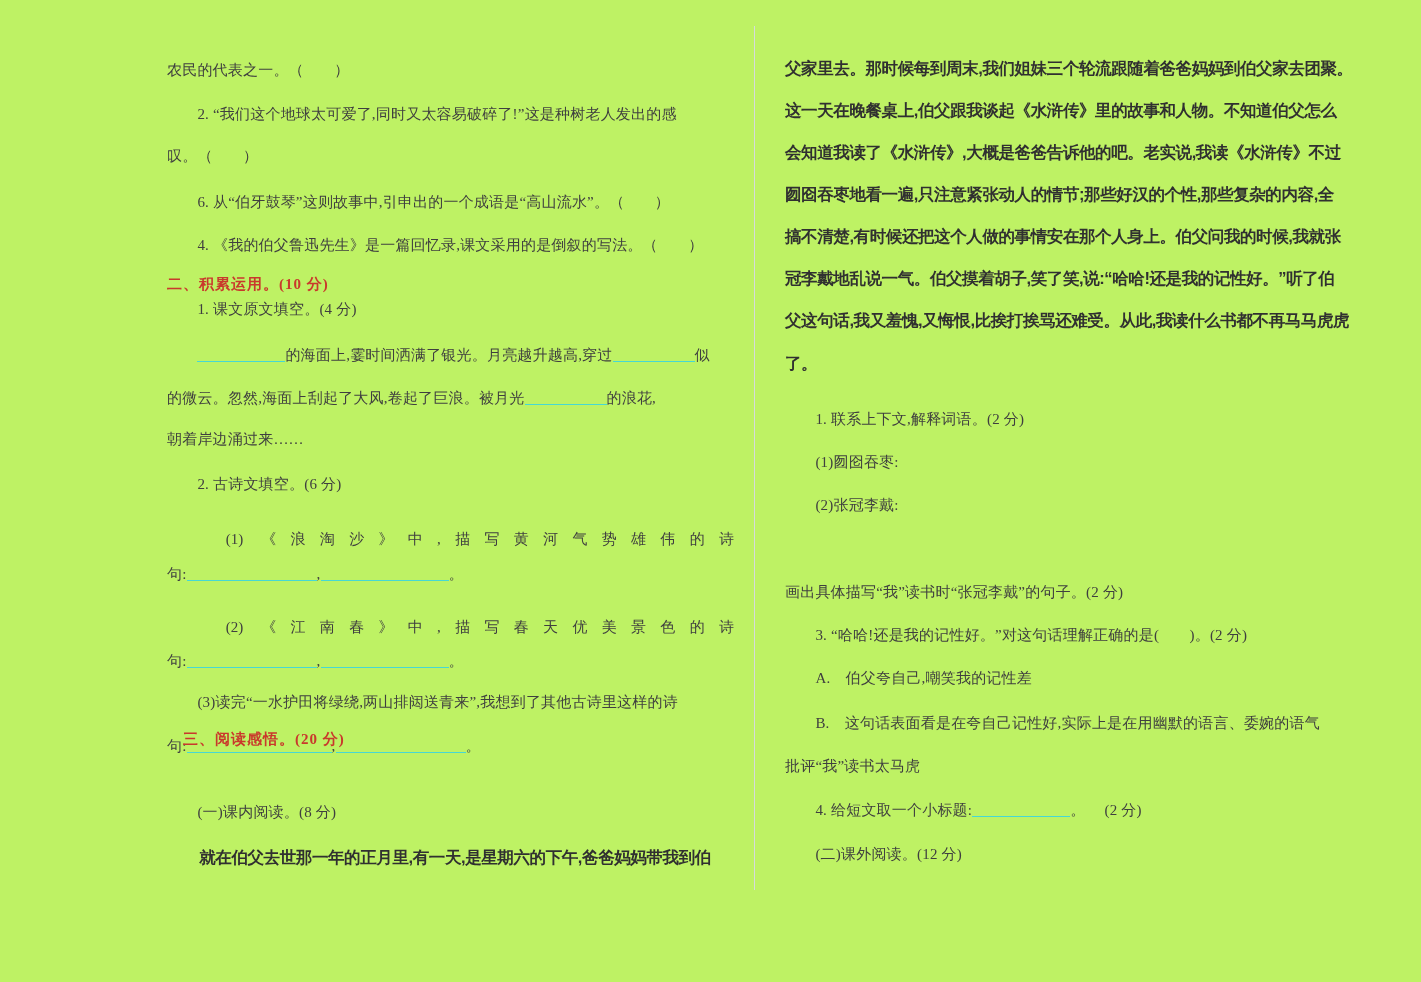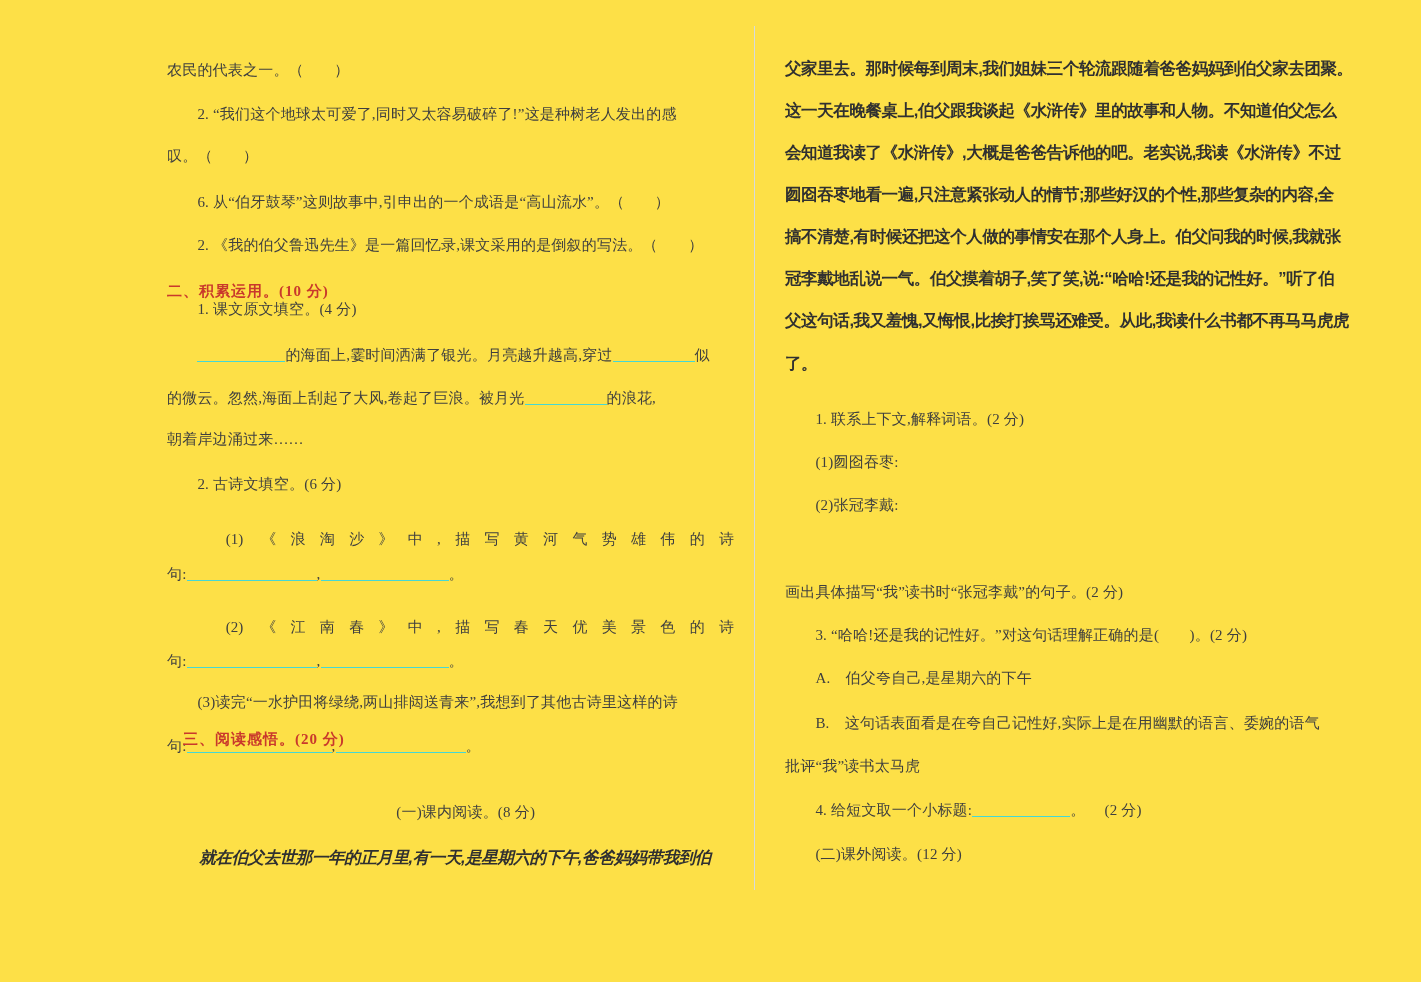--- a/index.html
+++ b/index.html
@@ -1,20 +1,20 @@
 <!DOCTYPE html>
 <html><head>
 <meta charset="utf-8">
 <style>
   html, body { margin: 0; padding: 0; background: #ffffff; }
   #page {
     position: relative;
     width: 1421px;
     height: 982px;
-    background: #fde047;
+    background: #bef264;
     overflow: hidden;
     font-family: "Liberation Serif", serif;
     color: #3f3f3f;
   }
   .divider {
     position: absolute;
     left: 754px;
     top: 26px;
     width: 1px;
     height: 864px;
@@ -69,50 +69,50 @@
 </head>
 <body>
 
 <div id="page">
   <div class="divider"></div>
   <div id="left-col" class="col">
       <div class="line" style="top: 55px;">农民的代表之一。（　　）</div>
       <div class="line" style="top: 99px;">　　2. “我们这个地球太可爱了,同时又太容易破碎了!”这是种树老人发出的感</div>
       <div class="line" style="top: 141px;">叹。（　　）</div>
       <div class="line" style="top: 187px;">　　6. 从“伯牙鼓琴”这则故事中,引申出的一个成语是“高山流水”。（　　）</div>
-      <div class="line" style="top: 230px;">　　2. 《我的伯父鲁迅先生》是一篇回忆录,课文采用的是倒叙的写法。（　　）</div>
-      <div class="line red" style="top: 276px;">二、积累运用。(10 分)</div>
+      <div class="line" style="top: 230px;">　　4. 《我的伯父鲁迅先生》是一篇回忆录,课文采用的是倒叙的写法。（　　）</div>
+      <div class="line red" style="top: 269px;">二、积累运用。(10 分)</div>
       <div class="line" style="top: 294px;">　　1. 课文原文填空。(4 分)</div>
       <div class="line" style="top: 340px;">　　<span class="blank" style="width: 88px;"></span>的海面上,霎时间洒满了银光。月亮越升越高,穿过<span class="blank" style="width: 82px;"></span>似</div>
       <div class="line" style="top: 383px;">的微云。忽然,海面上刮起了大风,卷起了巨浪。被月光<span class="blank" style="width: 82px;"></span>的浪花,</div>
       <div class="line" style="top: 424px;">朝着岸边涌过来……</div>
       <div class="line" style="top: 469px;">　　2. 古诗文填空。(6 分)</div>
       <div class="line spread" style="top: 512px;">　　(1) 《浪淘沙》中,描写黄河气势雄伟的诗</div>
       <div class="line" style="top: 559px;">句:<span class="blank" style="width: 130px;"></span>,<span class="blank" style="width: 128px;"></span>。</div>
       <div class="line spread" style="top: 600px;">　　(2) 《江南春》中,描写春天优美景色的诗</div>
       <div class="line" style="top: 646px;">句:<span class="blank" style="width: 130px;"></span>,<span class="blank" style="width: 128px;"></span>。</div>
       <div class="line" style="top: 687px;">　　(3)读完“一水护田将绿绕,两山排闼送青来”,我想到了其他古诗里这样的诗</div>
       <div class="line" style="top: 731px;">句:<span class="blank" style="width: 145px;"></span>,<span class="blank" style="width: 130px;"></span>。</div>
       <div class="line red" style="top: 724px; margin-left: 16px;">三、阅读感悟。(20 分)</div>
-      <div class="line" style="top: 797px; text-align: center;">　　(一)课内阅读。(8 分)</div>
-      <div class="line heiti" style="top: 842px; font-style: italic;">　　就在伯父去世那一年的正月里,有一天,是星期六的下午,爸爸妈妈带我到伯</div>
+      <div class="line" style="top: 797px;">　　(一)课内阅读。(8 分)</div>
+      <div class="line heiti" style="top: 842px;">　　就在伯父去世那一年的正月里,有一天,是星期六的下午,爸爸妈妈带我到伯</div>
     </div>
   <div id="right-col" class="col">
       <div class="line heiti" style="top: 95px;">这一天在晚餐桌上,伯父跟我谈起《水浒传》里的故事和人物。不知道伯父怎么</div>
       <div class="line heiti" style="top: 53px;">父家里去。那时候每到周末,我们姐妹三个轮流跟随着爸爸妈妈到伯父家去团聚。</div>
       <div class="line heiti" style="top: 137px;">会知道我读了《水浒传》,大概是爸爸告诉他的吧。老实说,我读《水浒传》不过</div>
       <div class="line heiti" style="top: 221px;">搞不清楚,有时候还把这个人做的事情安在那个人身上。伯父问我的时候,我就张</div>
       <div class="line heiti" style="top: 179px;">囫囵吞枣地看一遍,只注意紧张动人的情节;那些好汉的个性,那些复杂的内容,全</div>
       <div class="line heiti" style="top: 263px;">冠李戴地乱说一气。伯父摸着胡子,笑了笑,说:“哈哈!还是我的记性好。”听了伯</div>
       <div class="line heiti" style="top: 305px;">父这句话,我又羞愧,又悔恨,比挨打挨骂还难受。从此,我读什么书都不再马马虎虎</div>
       <div class="line heiti" style="top: 348px;">了。</div>
       <div class="line" style="top: 404px;">　　1. 联系上下文,解释词语。(2 分)</div>
       <div class="line" style="top: 447px;">　　(1)囫囵吞枣:</div>
       <div class="line" style="top: 490px;">　　(2)张冠李戴:</div>
       <div class="line" style="top: 577px;">画出具体描写“我”读书时“张冠李戴”的句子。(2 分)</div>
       <div class="line" style="top: 620px;">　　3. “哈哈!还是我的记性好。”对这句话理解正确的是(　　)。(2 分)</div>
-      <div class="line" style="top: 663px;">　　A.　伯父夸自己,是星期六的下午</div>
+      <div class="line" style="top: 663px;">　　A.　伯父夸自己,嘲笑我的记性差</div>
       <div class="line" style="top: 708px;">　　B.　这句话表面看是在夸自己记性好,实际上是在用幽默的语言、委婉的语气</div>
       <div class="line" style="top: 751px;">批评“我”读书太马虎</div>
       <div class="line" style="top: 795px;">　　4. 给短文取一个小标题:<span class="blank" style="width: 98px;"></span>。　 (2 分)</div>
       <div class="line" style="top: 839px;">　　(二)课外阅读。(12 分)</div>
     </div>
 </div>
 
 </body></html>

